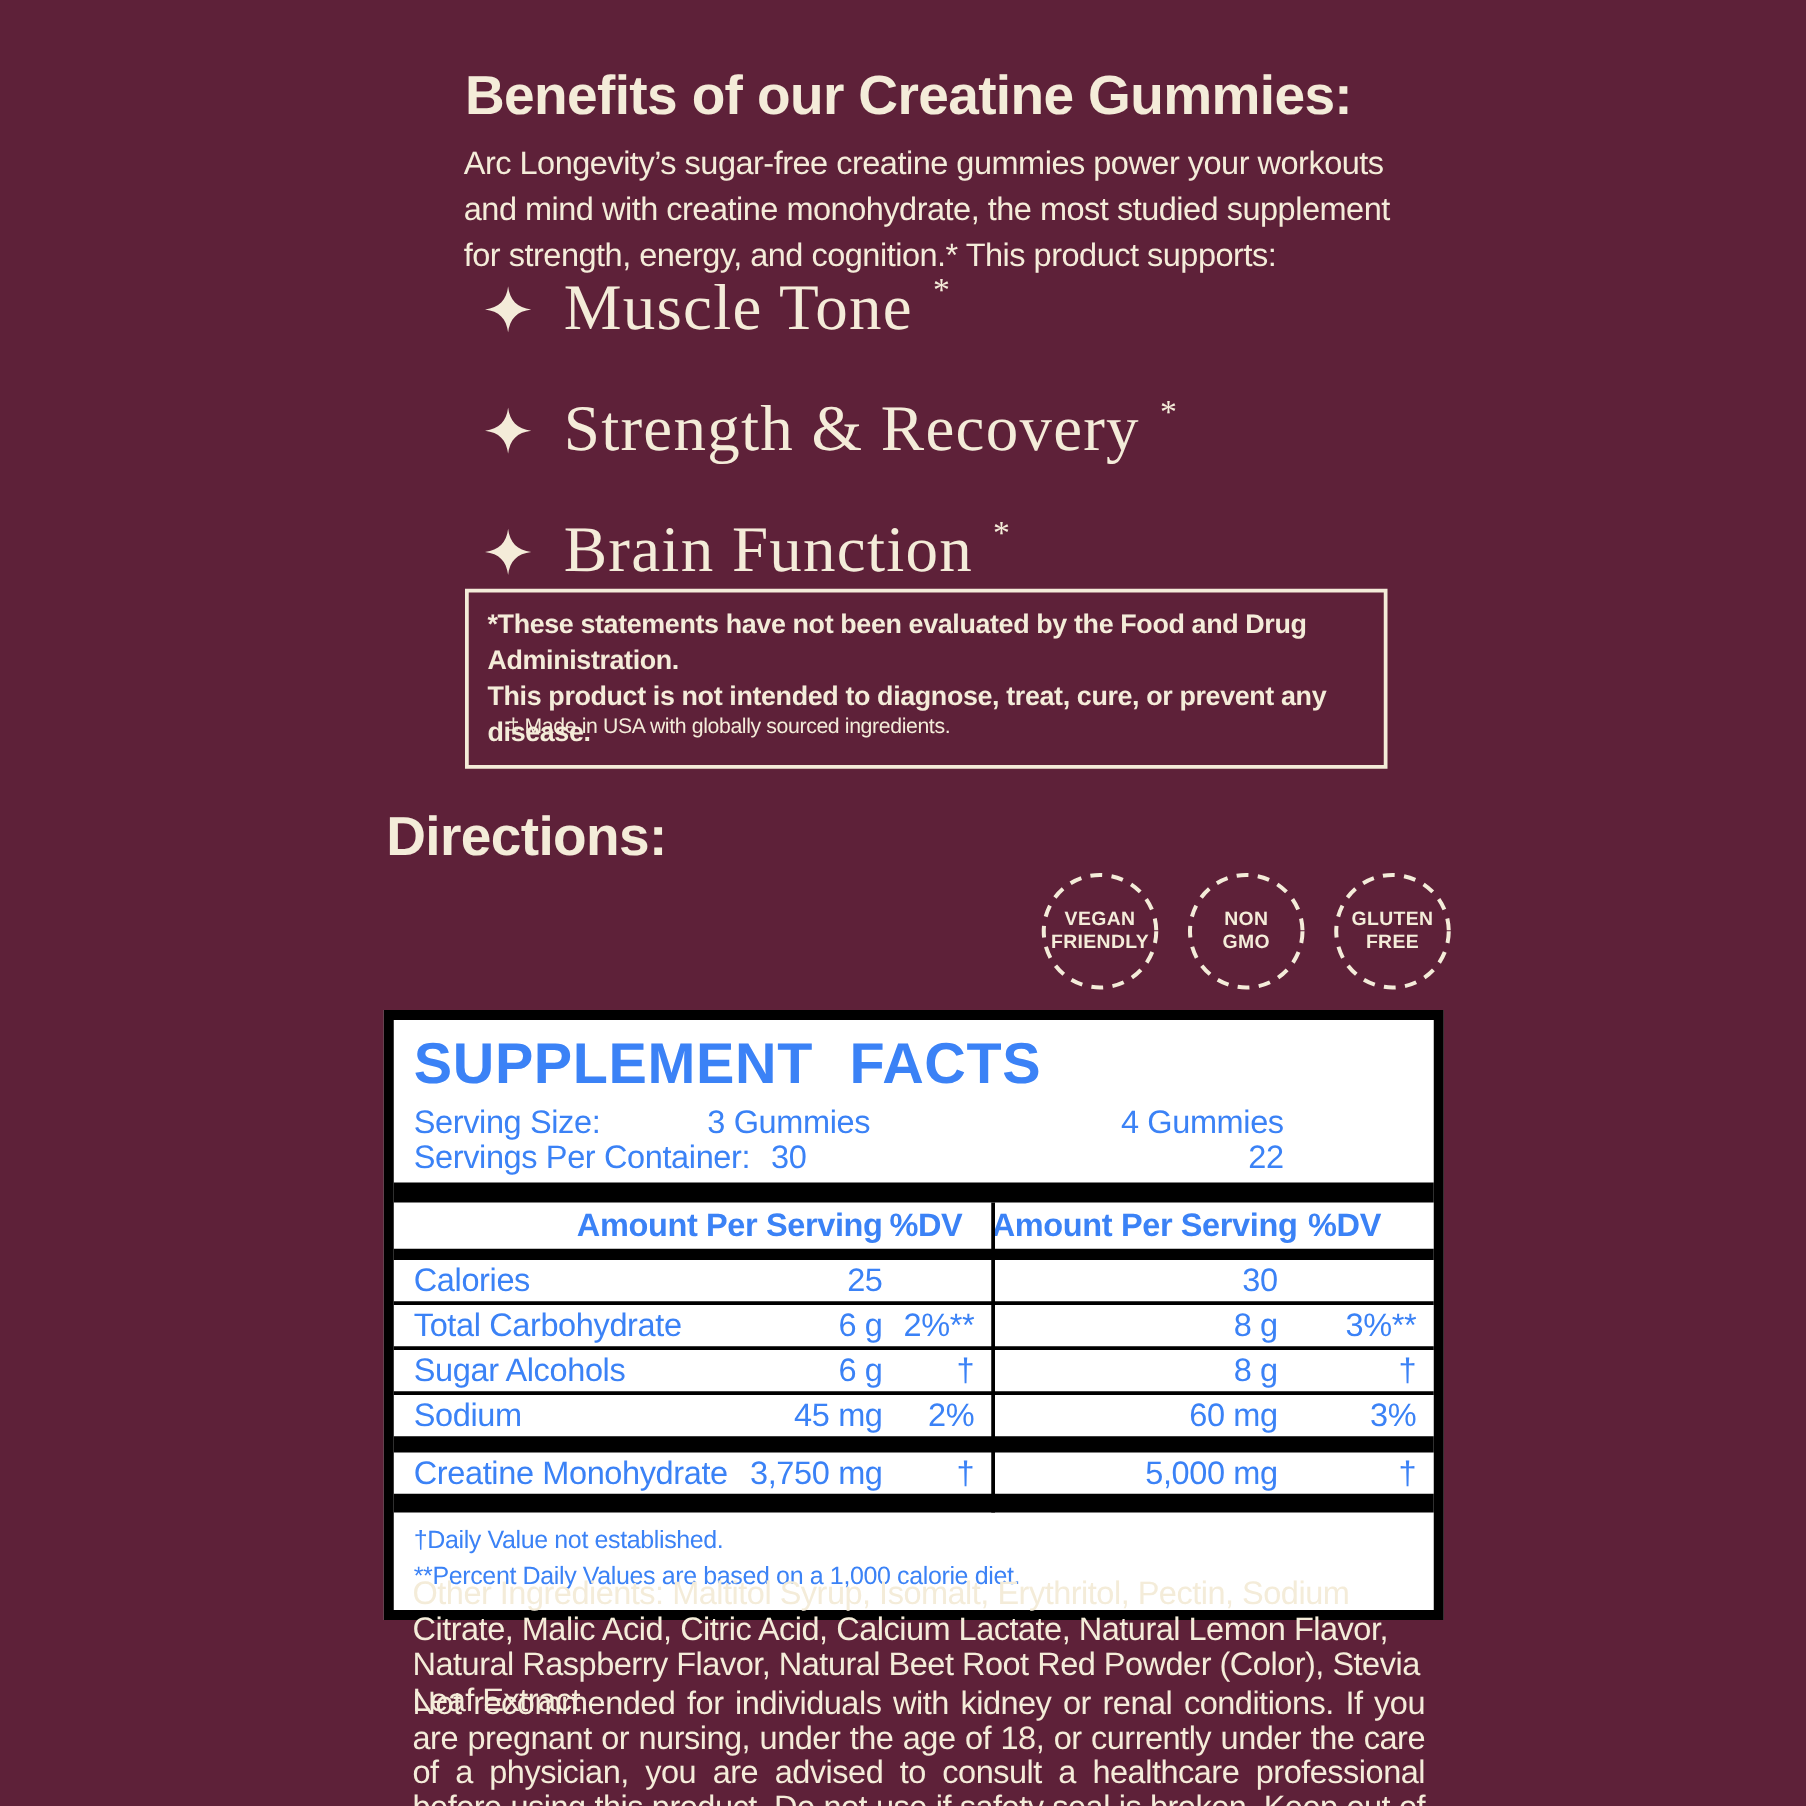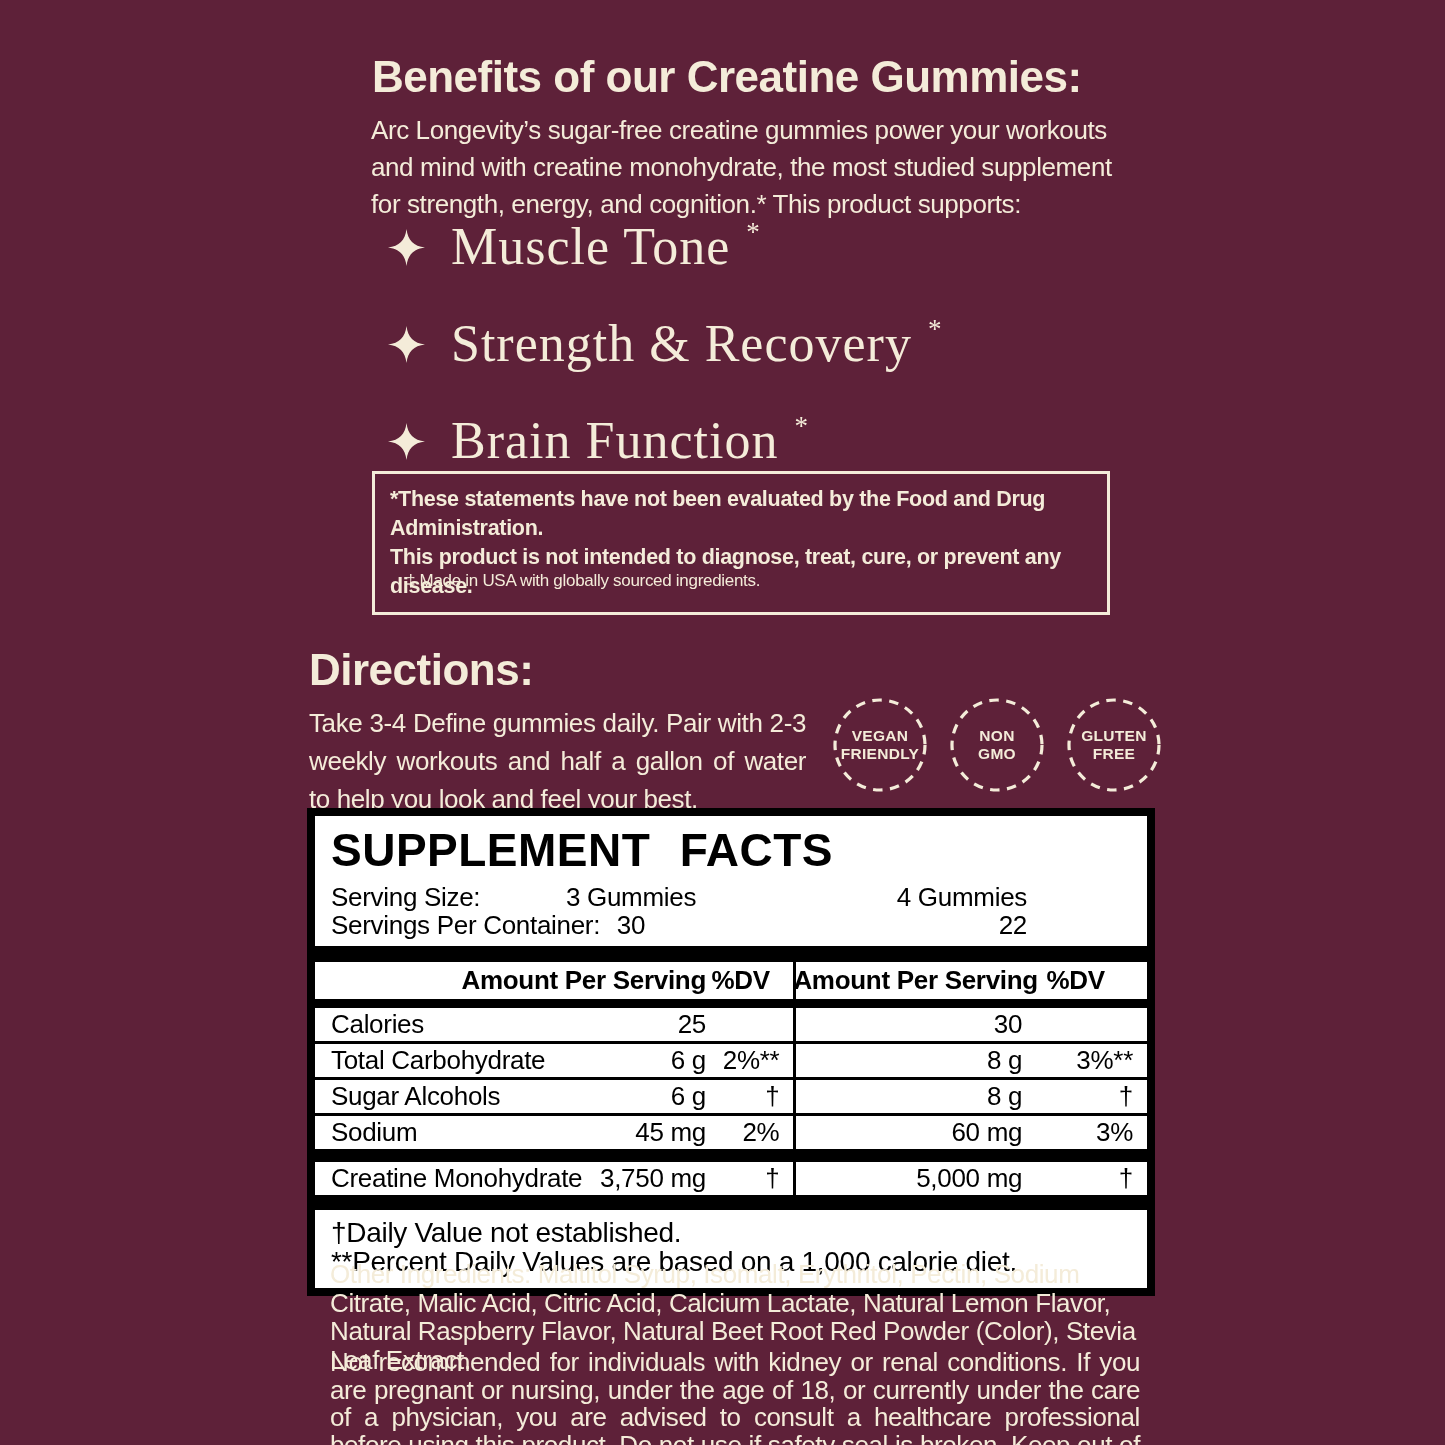--- a/index.html
+++ b/index.html
@@ -52,21 +52,21 @@
     position:relative; width:96px; height:96px;
     display:flex; align-items:center; justify-content:center;
   }
   .badge-ring { position:absolute; left:0; top:0; width:96px; height:96px; }
   .badge-text { position:relative; text-align:center; font-size:15.5px; font-weight:bold; line-height:18px; letter-spacing:0.3px; }
   .badge-text span { display:block; }
 
   
   .sf-panel {
     position:absolute; left:307px; top:808px; width:848px; box-sizing:border-box;
-    background:#FFFFFF; border:8px solid #000; color:#000000;
+    background:#FFFFFF; border:8px solid #000; color:#3b82f6;
   }
   .sf-inner { padding:10px 16px 0; }
   .sf-title { font-size:46px; font-weight:bold; line-height:48px; letter-spacing:0.5px; word-spacing:16px; white-space:nowrap; }
   .sf-serving { margin-top:9px; font-size:26px; letter-spacing:-0.3px; }
   .sf-serving-line { position:relative; height:28px; line-height:28px; }
   .sf-sv1 { position:absolute; left:37.5%; transform:translateX(-50%); white-space:nowrap; }
   .sf-sv2 { position:absolute; left:87%; transform:translateX(-100%); white-space:nowrap; }
   .sf-table { position:relative; margin-top:7px; font-size:26px; letter-spacing:-0.3px; }
   .sf-bar { height:16px; background:#000; }
   .sf-bar.mid { height:9px; }
@@ -78,21 +78,21 @@
     align-items:center; height:33px;
   }
   .sf-row.header { height:37px; font-weight:bold; }
   .cell-label { padding-left:16px; white-space:nowrap; }
   .cell-label.indent { }
   .cell-a { text-align:right; white-space:nowrap; }
   .cell-dv { text-align:right; padding-right:14px; white-space:nowrap; }
   .sf-row.header .cell-amount-left { grid-column:1 / 3; text-align:right; }
   .sf-row.header .cell-dv { text-align:center; padding-right:18px; }
   .sf-vline { position:absolute; left:57.5%; top:16px; bottom:0; width:3px; background:#000; }
-  .sf-foot { padding:8px 16px 12px; font-size:28px; line-height:29px; letter-spacing:-0.3px; }
+  .sf-foot { padding:8px 16px 12px; font-size:20px; line-height:29px; letter-spacing:-0.3px; }
 
   
   .other-ingredients {
     position:absolute; left:330px; top:1260px; width:808px; margin:0;
     font-size:26px; line-height:28.5px; letter-spacing:-0.4px;
   }
   .warning {
     position:absolute; left:330px; top:1349px; width:810px; margin:0;
     font-size:26px; line-height:27.5px; letter-spacing:-0.4px;
     text-align:justify; text-align-last:justify;
@@ -137,21 +137,20 @@
   </ul>
 
   <div class="fda-box">
     <div>*These statements have not been evaluated by the Food and Drug Administration.</div>
     <div>This product is not intended to diagnose, treat, cure, or prevent any disease.</div>
   </div>
 
   <p class="made-in">‡ Made in USA with globally sourced ingredients.</p>
 
   <h2 class="directions-title">Directions:</h2>
-  <p class="directions-text">Take 3-4 Define gummies daily. Pair with 2-3 weekly workouts and half a gallon of water to help you look and feel your best.</p>
 
   <div class="badges">
     <div class="badge">
       <svg class="badge-ring" viewBox="0 0 96 96">
           <circle cx="48" cy="48" r="45" fill="none" stroke="#F4ECD9" stroke-width="3.2" stroke-dasharray="9.5 7.5"></circle>
         </svg>
       <div class="badge-text">
         <span>VEGAN</span>
         <span>FRIENDLY</span>
       </div>

